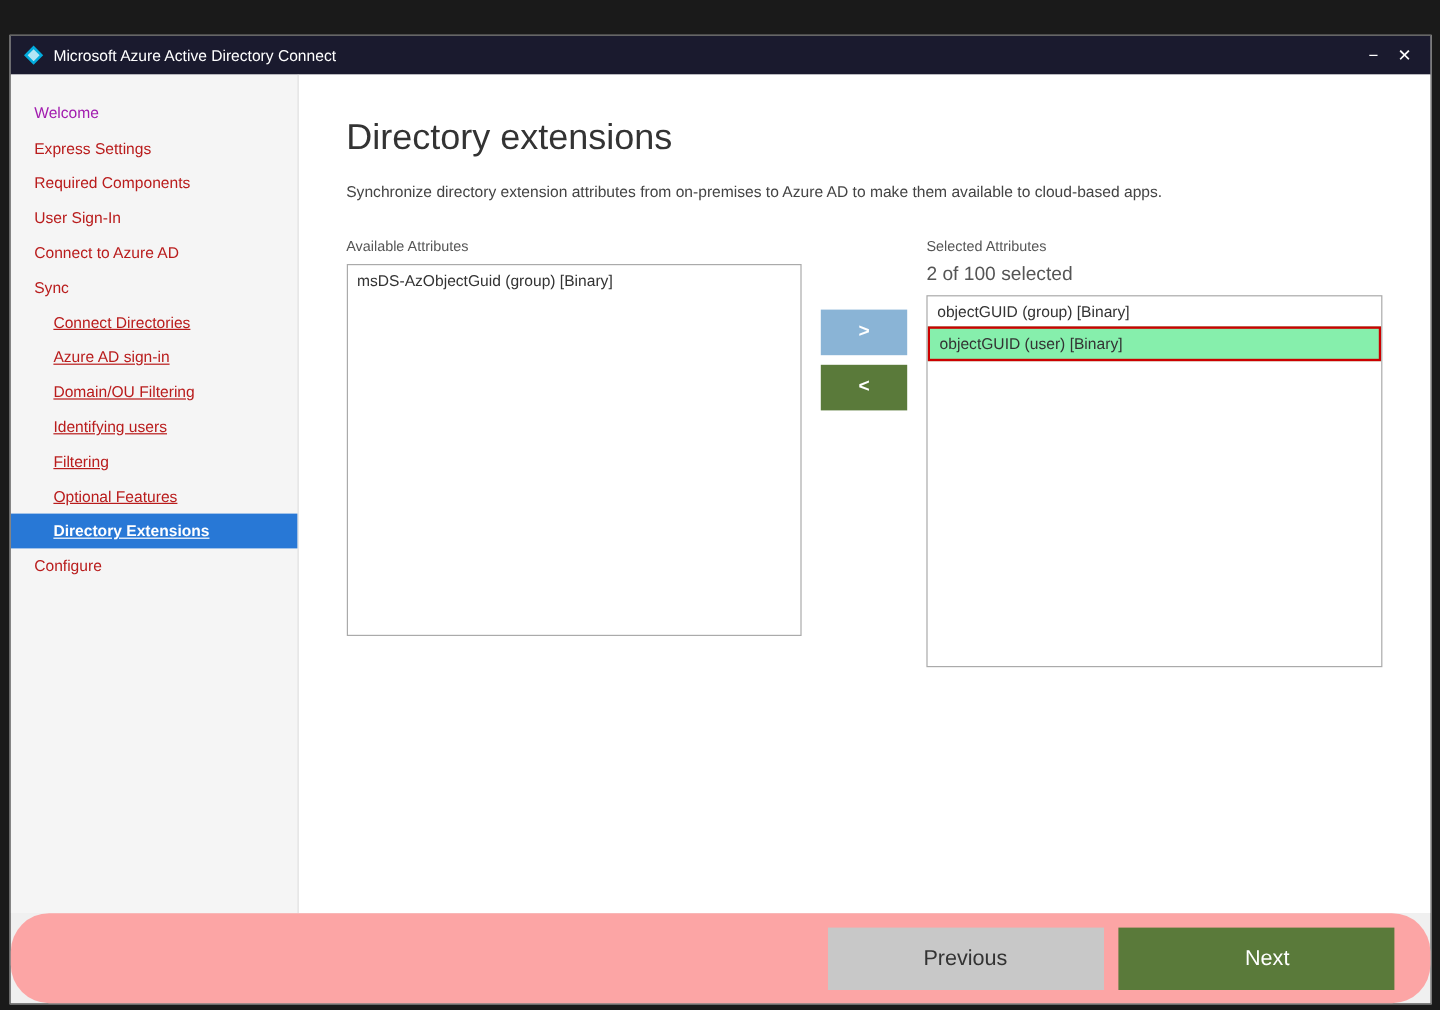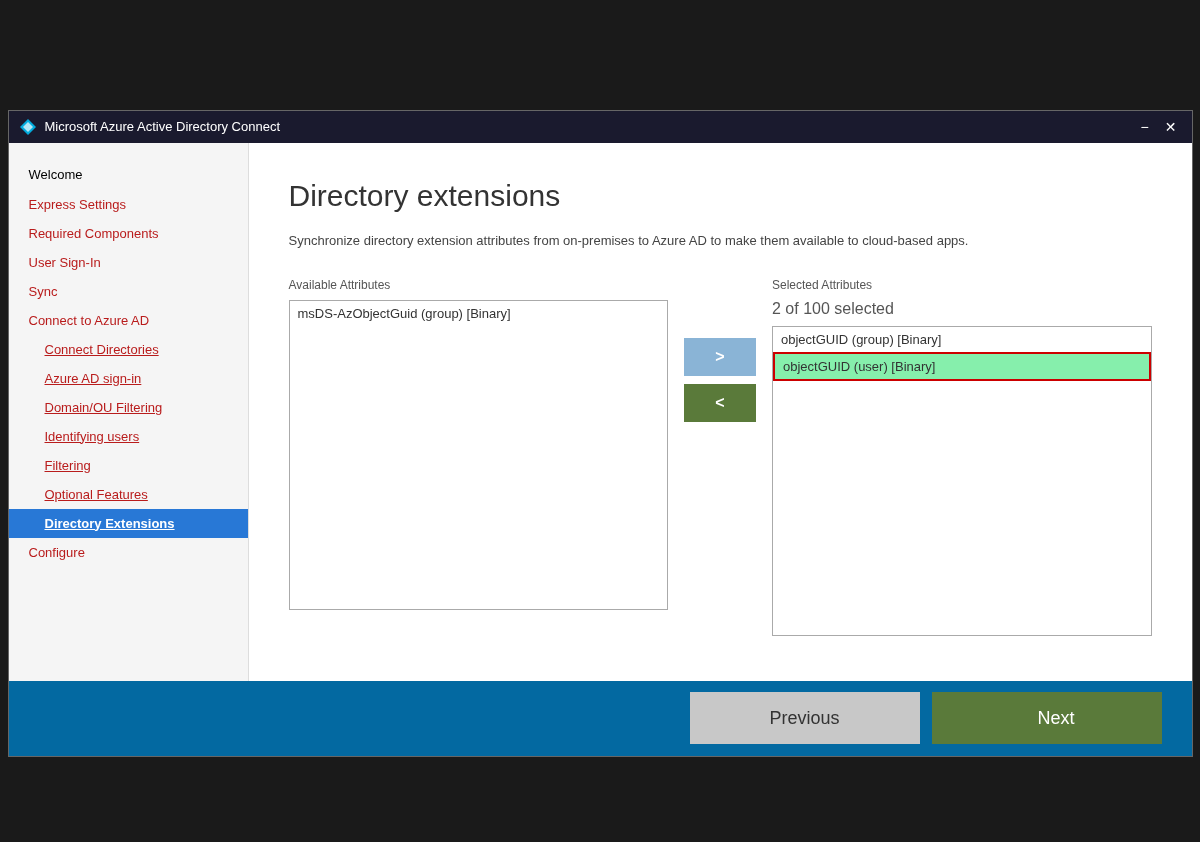--- a/index.html
+++ b/index.html
@@ -8,21 +8,21 @@
       background: #1a1a1a;
       display: flex;
       justify-content: center;
       align-items: center;
       width: 1200px;
       height: 842px;
       overflow: hidden;
     }
     .window {
       width: 1185px;
-      height: 647px;
+      height: 808px;
       background: #f0f0f0;
       border: 1px solid #666;
       display: flex;
       flex-direction: column;
       margin-top: 24px;
     }
     .title-bar {
       background: #1a1a2e;
       color: white;
       height: 32px;
@@ -64,21 +64,21 @@
     }
     .sidebar {
       width: 240px;
       background: #f5f5f5;
       border-right: 1px solid #ddd;
       padding: 20px 0;
       flex-shrink: 0;
       overflow-y: auto;
     }
     .sidebar-section-title {
-      color: #000000;
+      color: #a21caf;
       font-size: 13px;
       padding: 4px 20px;
       margin-bottom: 4px;
     }
     .sidebar-item {
       padding: 7px 20px;
       font-size: 13px;
       color: #b91c1c;
       cursor: pointer;
     }
@@ -177,28 +177,29 @@
     }
     .transfer-btn.remove-btn {
       background: #5a7a3a;
     }
     .selected-count {
       font-size: 16px;
       color: #555;
       margin-bottom: 8px;
     }
     .footer {
-      background: #0369a1;
+      background: #fca5a5;
       height: 75px;
       display: flex;
       align-items: center;
       justify-content: flex-end;
       padding: 0 30px;
       gap: 12px;
       flex-shrink: 0;
+      border-radius: 32px;
     }
     .footer-btn {
       width: 230px;
       height: 52px;
       font-size: 18px;
       cursor: pointer;
       border: none;
       font-family: 'Segoe UI', sans-serif;
     }
     .footer-btn.prev-btn {
@@ -229,22 +230,22 @@
   </div>
 
   <div class="main-content">
 
     <div class="sidebar">
       <div class="sidebar-section-title">Welcome</div>
       <div id="sidebar-items-container">
           <div class="sidebar-item">Express Settings</div>
           <div class="sidebar-item">Required Components</div>
           <div class="sidebar-item">User Sign-In</div>
+          <div class="sidebar-item">Connect to Azure AD</div>
           <div class="sidebar-item">Sync</div>
-          <div class="sidebar-item">Connect to Azure AD</div>
           <div class="sidebar-item sub">Connect Directories</div>
           <div class="sidebar-item sub">Azure AD sign-in</div>
           <div class="sidebar-item sub">Domain/OU Filtering</div>
           <div class="sidebar-item sub">Identifying users</div>
           <div class="sidebar-item sub">Filtering</div>
           <div class="sidebar-item sub">Optional Features</div>
           <div class="sidebar-item sub active">Directory Extensions</div>
           <div class="sidebar-item">Configure</div>
         </div>
     </div>

